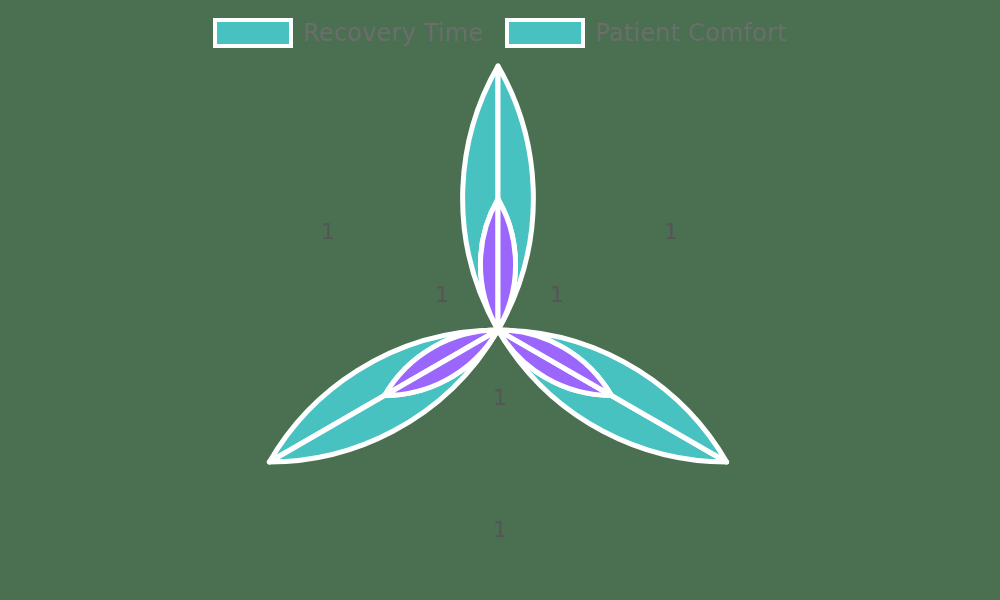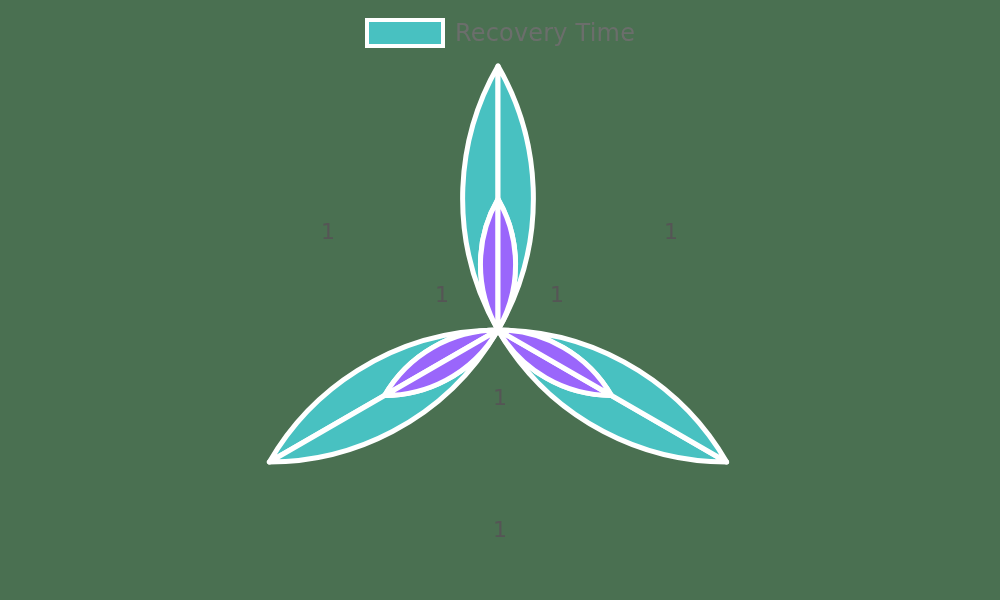--- a/index.html
+++ b/index.html
@@ -81,20 +81,24 @@
 </head>
 <body style="background: rgb(74, 112, 81);">
 
 <div id="chart-root">
 
   <div id="legend">
     <div class="legend-item">
       <span class="legend-swatch" style="background: rgb(72, 193, 193); border-color: rgb(255, 255, 255);"></span>
       <span class="legend-label">Recovery Time</span>
     </div>
+    <div class="legend-item">
+      <span class="legend-swatch" style="background: rgb(72, 193, 193); border-color: rgb(255, 255, 255);"></span>
+      <span class="legend-label">Patient Comfort</span>
+    </div>
   </div>
 
   <svg id="sunburst" viewBox="0 0 1000 600">
     <g>
       <path class="slice" d="M 498 66 A 264 264 0 0 0 726.6307065990918 462 L 611.4493278957615 395.5 A 131 131 0 0 1 498 199 Z" fill="#48c1c1" stroke="#ffffff" stroke-width="5"></path>
       <path class="slice" d="M 726.6307065990918 462 A 264 264 0 0 0 269.3692934009082 462 L 384.5506721042385 395.5 A 131 131 0 0 1 611.4493278957615 395.5 Z" fill="#48c1c1" stroke="#ffffff" stroke-width="5"></path>
       <path class="slice" d="M 269.3692934009082 462 A 264 264 0 0 0 497.99999999999994 66 L 498 199 A 131 131 0 0 1 384.5506721042385 395.5 Z" fill="#48c1c1" stroke="#ffffff" stroke-width="5"></path>
     </g>
     <g>
       <path class="slice" d="M 498 330 L 498 199 A 131 131 0 0 0 611.4493278957615 395.5 Z" fill="#9a66fb" stroke="#ffffff" stroke-width="5"></path>

